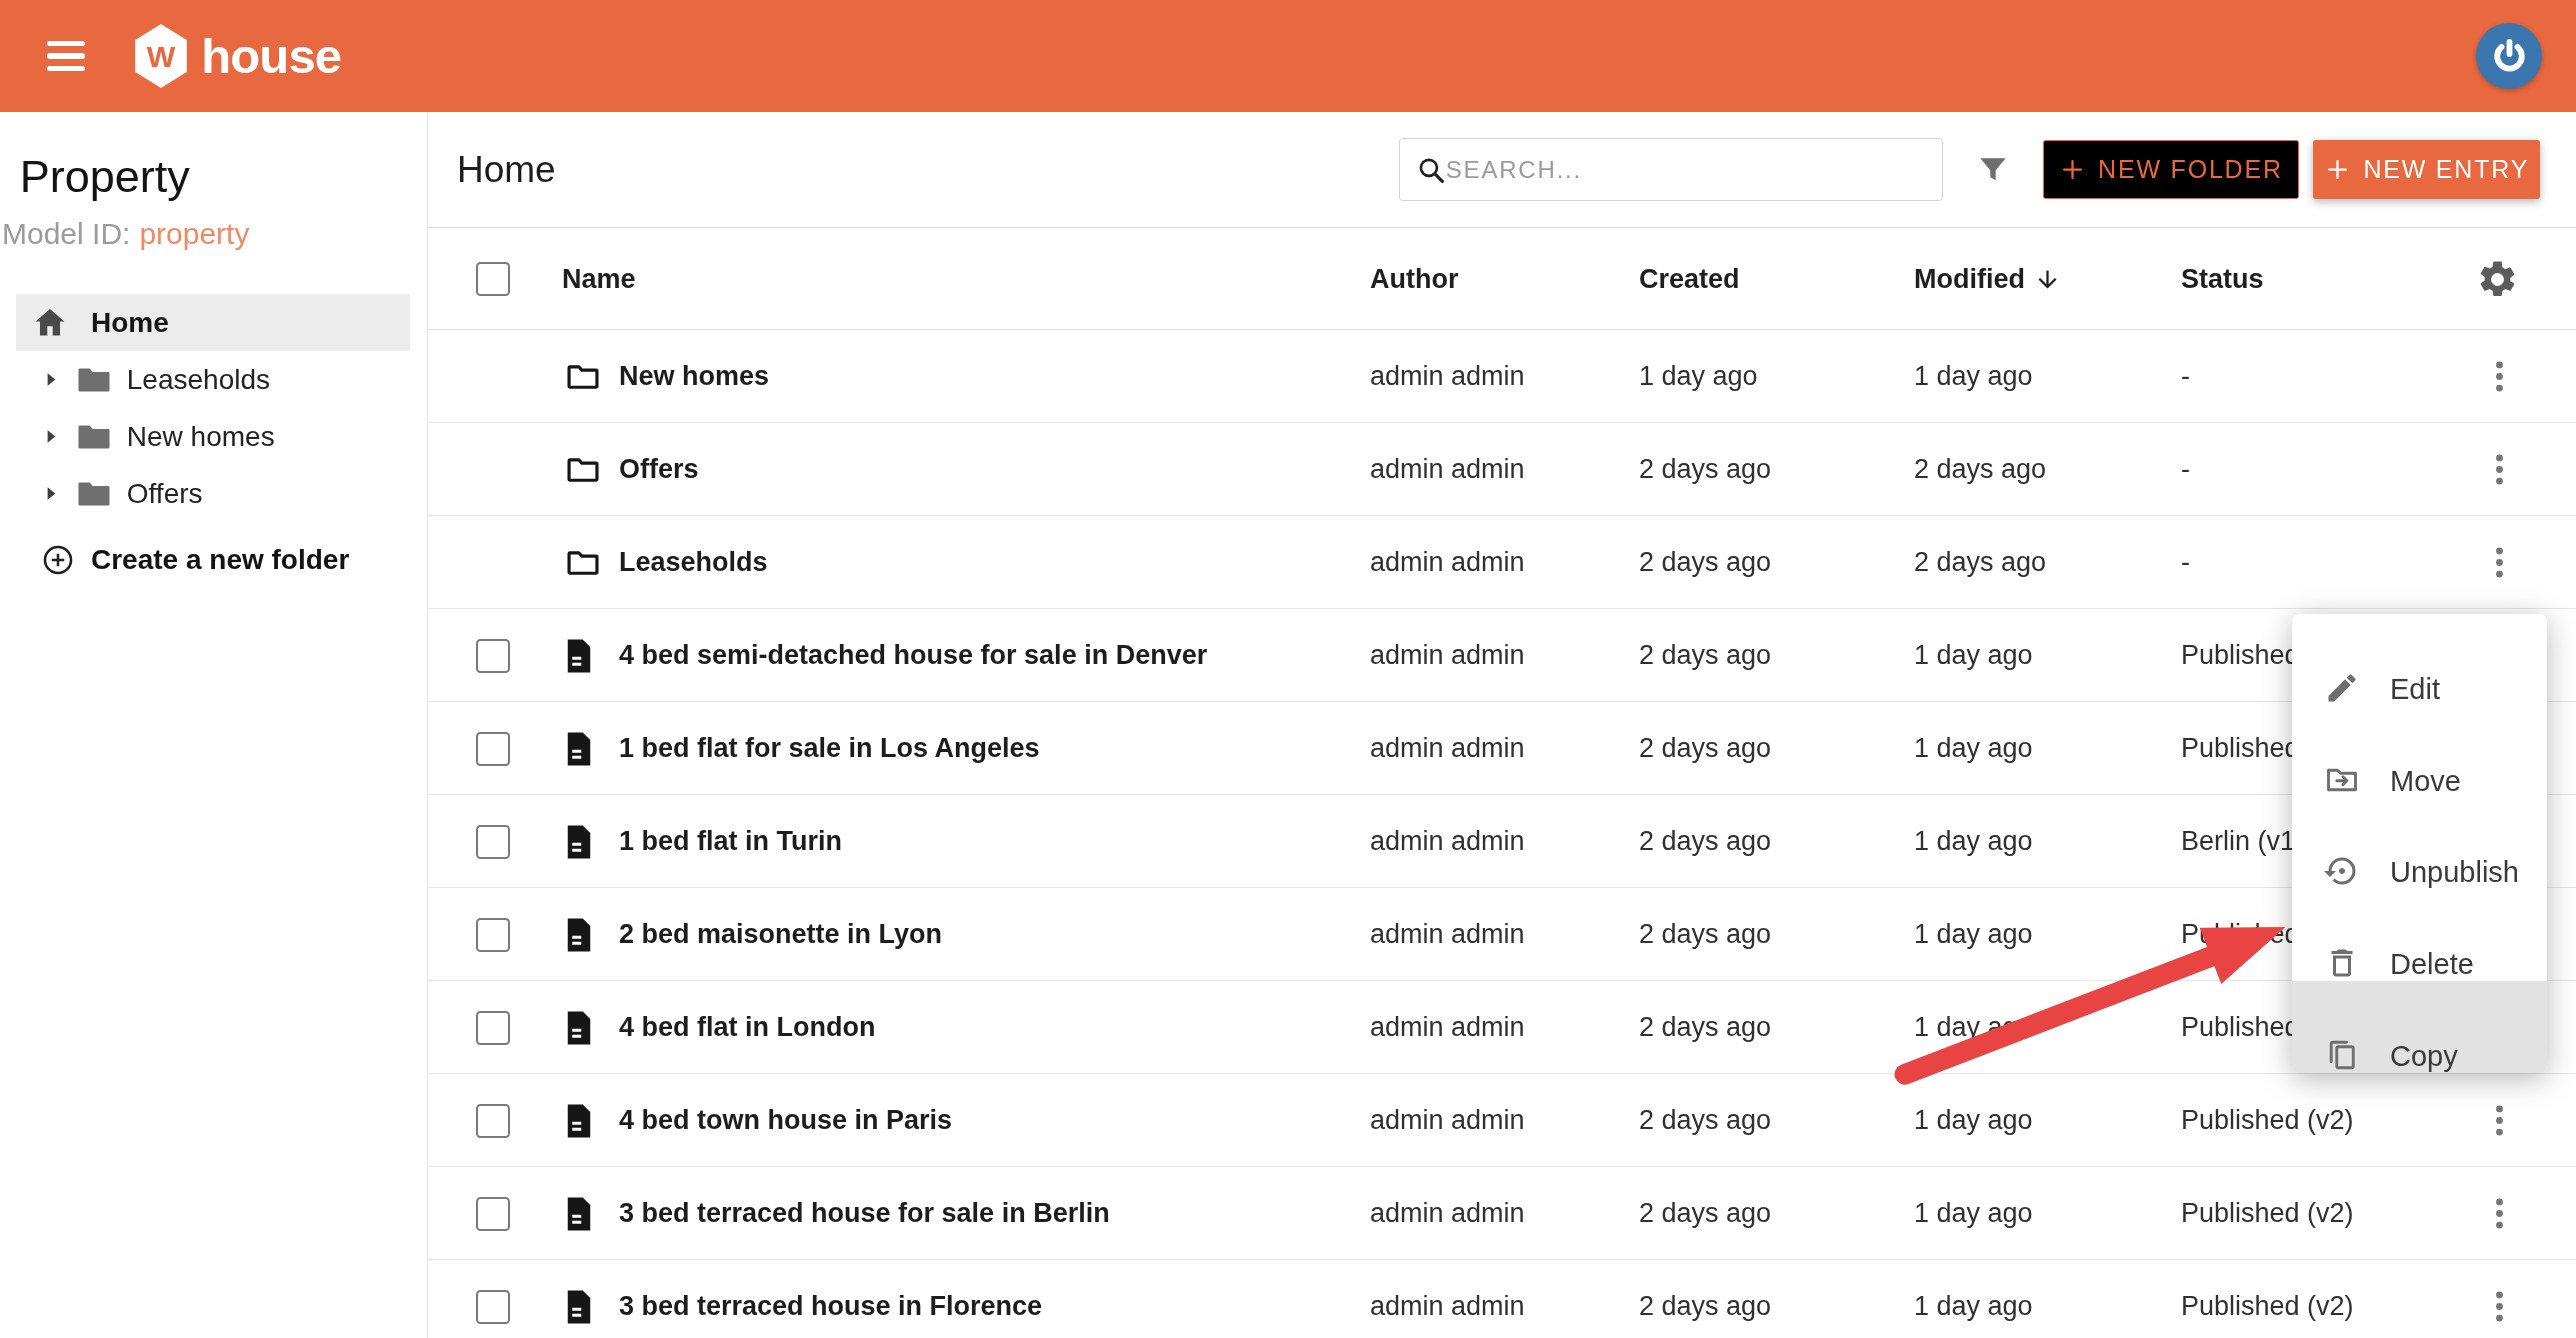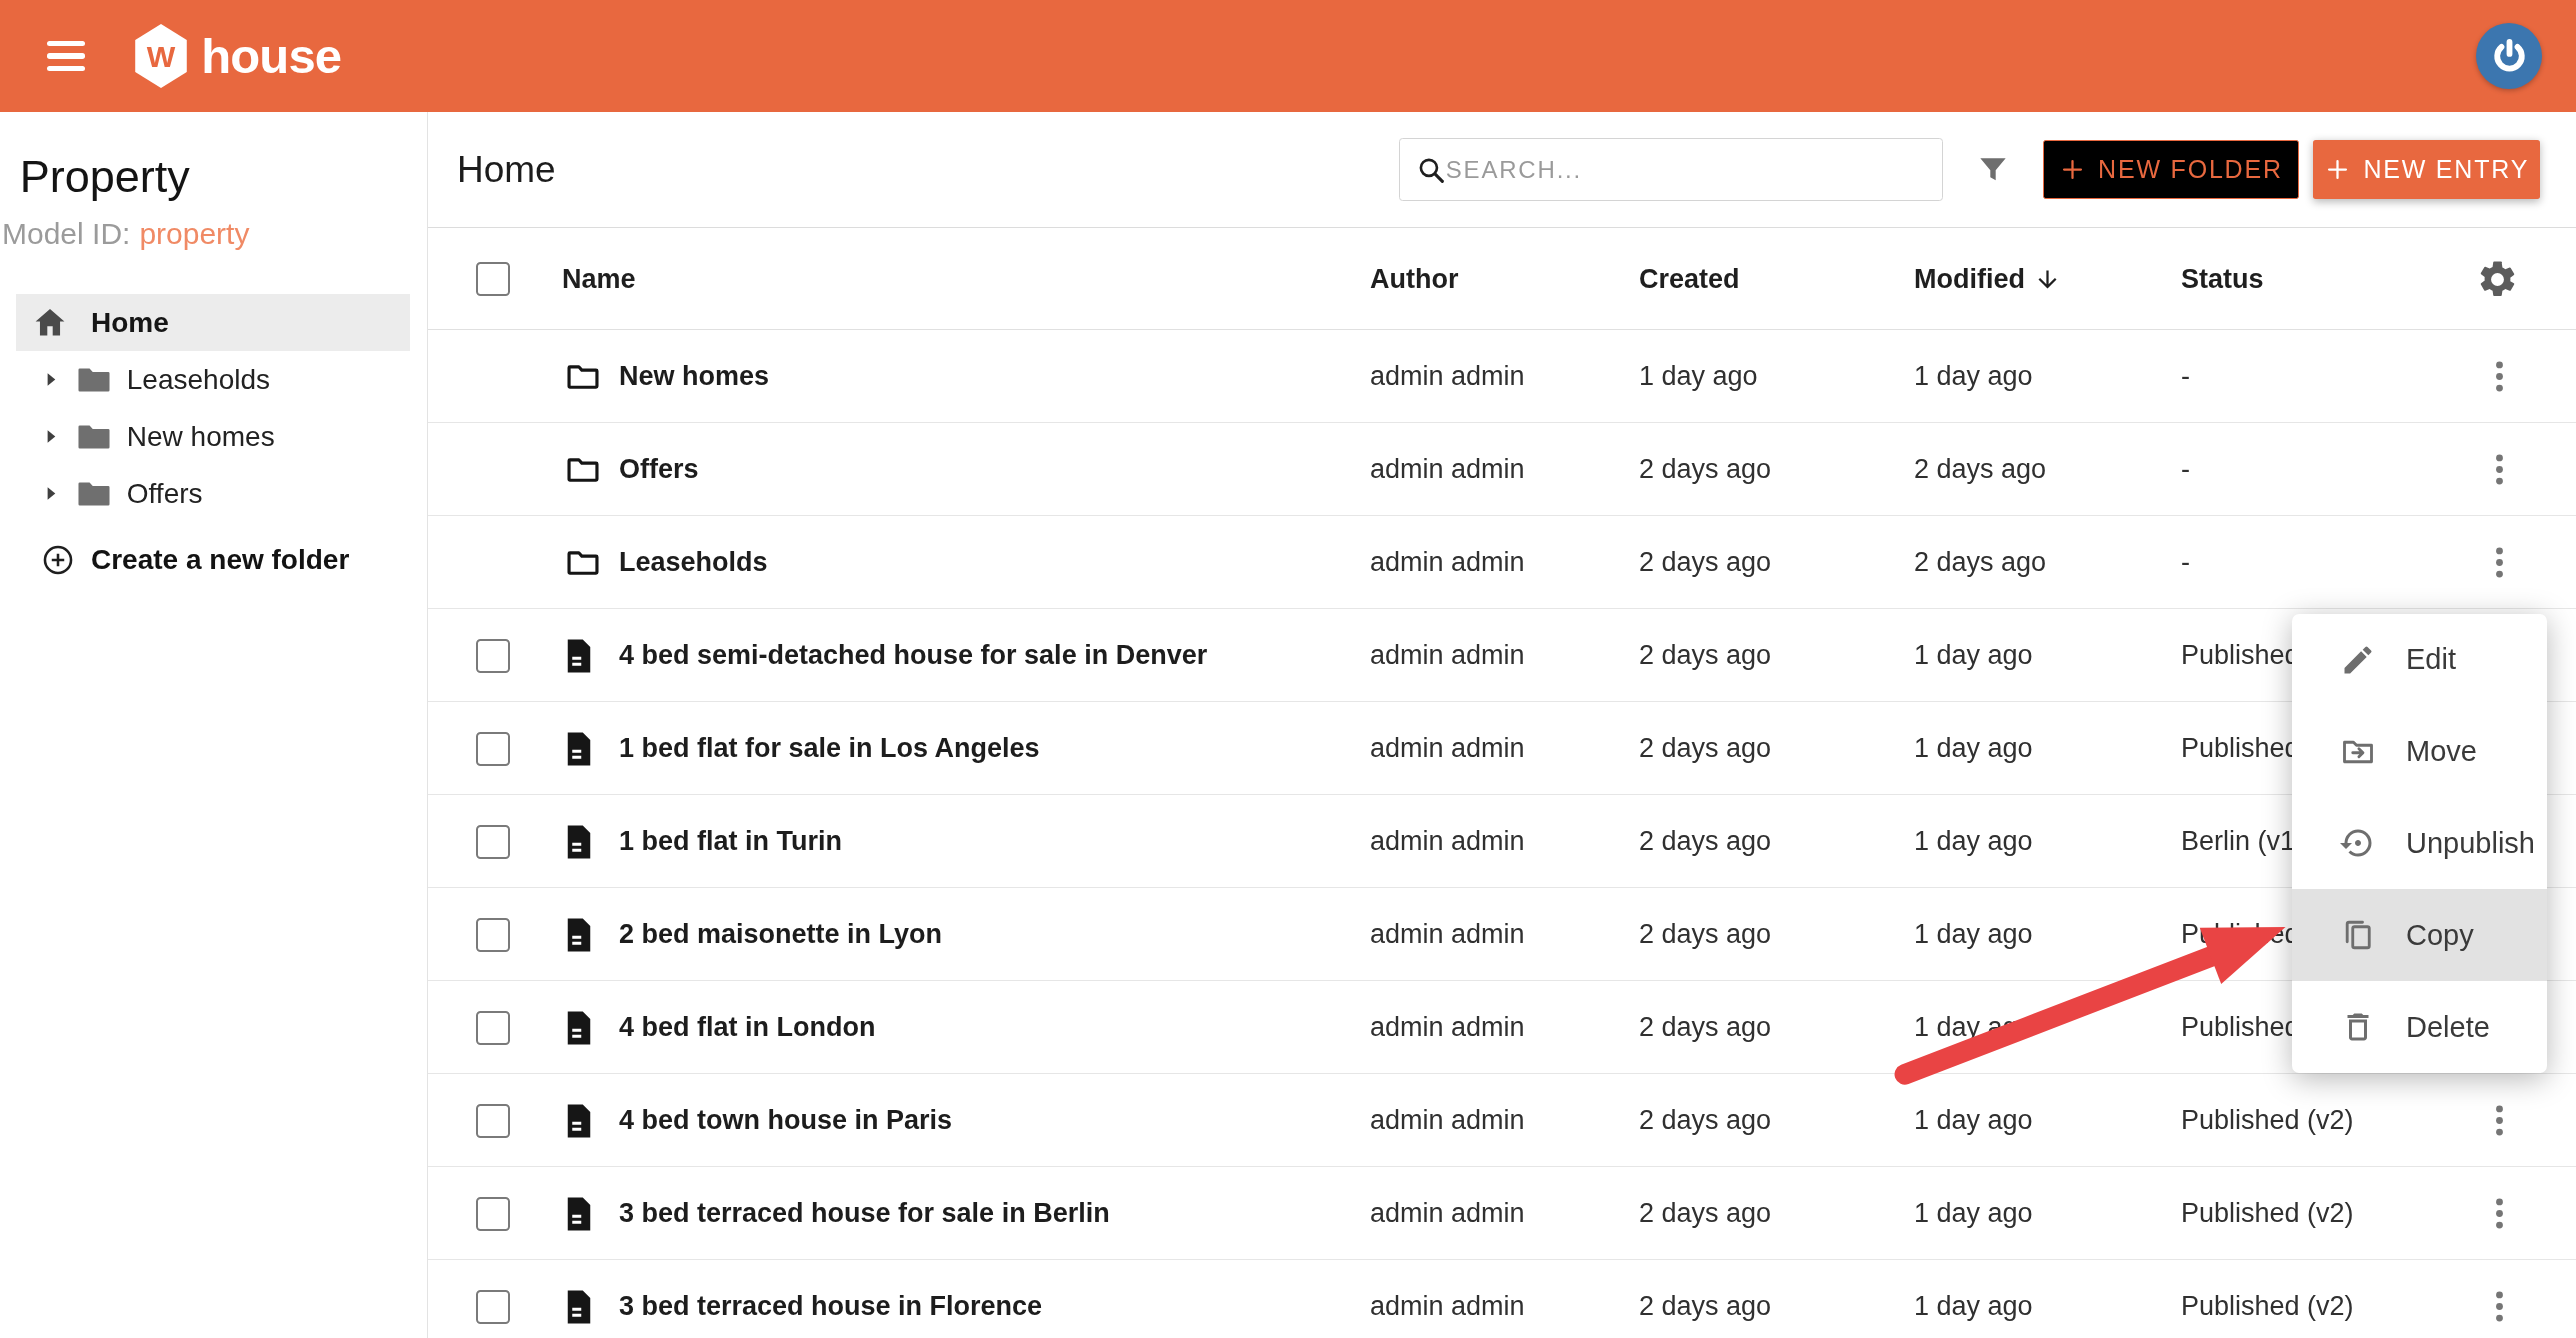--- a/index.html
+++ b/index.html
@@ -57,21 +57,21 @@
   .row { position:relative; height:93px; border-bottom:1.8px solid #e6e6e6; }
   .cell { position:absolute; top:0; height:93px; display:flex; align-items:center;
           font-size:27px; color:#303030; white-space:nowrap; }
   .c-check{ left:48px; } .c-icon{ left:136px; } .c-name{ left:191px; font-weight:bold; color:#1d1d1d; }
   .c-author{ left:942px; } .c-created{ left:1211px; } .c-modified{ left:1486px; } .c-status{ left:1753px; }
   .c-kebab{ left:2051px; background:none; border:none; cursor:pointer; height:93px; display:flex; align-items:center; }
   .checkbox { width:34px; height:34px; border:2.7px solid #7a7a7a; border-radius:4.5px; background:#fff; cursor:pointer; }
   
   .ctx { position:absolute; left:2292px; top:614px; width:255px; height:459px; background:#fff; z-index:10;
          border-radius:7.2px; box-shadow:0 5.4px 30px rgba(0,0,0,.28); overflow:hidden; display:flex; flex-direction:column; }
-  .ctx-item { flex:1; display:flex; align-items:center; padding-left:48px; gap:30px; font-size:29px; color:#3a3a3a; cursor:pointer; }
+  .ctx-item { flex:1; display:flex; align-items:flex-end; padding-left:32px; gap:30px; font-size:29px; color:#3a3a3a; cursor:pointer; }
   .ctx-item.active { background:#e2e2e2; }
   
   .anno { position:absolute; left:1878px; top:899px; z-index:20; pointer-events:none; }
 </style>
 </head>
 <body>
 
 <header class="topbar">
   <div class="hamburger">
       <span></span>
@@ -480,32 +480,32 @@
       <path d="M8.5 12.5h6.5M12.6 9.8l2.7 2.7-2.7 2.7" fill="none" stroke="#6e6e6e" stroke-width="1.9" stroke-linecap="round" stroke-linejoin="round"></path>
     </svg>
     <span>Move</span>
   </div>
   <div class="ctx-item">
     <svg width="36" height="36" viewBox="0 0 24 24">
       <path d="M14 12c0-1.1-.9-2-2-2s-2 .9-2 2 .9 2 2 2 2-.9 2-2zm-2-9a9 9 0 0 0-9 9H0l4 4 4-4H5c0-3.87 3.13-7 7-7s7 3.13 7 7-3.13 7-7 7c-1.93 0-3.68-.79-4.94-2.06l-1.42 1.42A8.95 8.95 0 0 0 12 21a9 9 0 0 0 0-18z" fill="#6e6e6e"></path>
     </svg>
     <span>Unpublish</span>
   </div>
+  <div class="ctx-item">
+    <svg width="36" height="36" viewBox="0 0 24 24">
+      <path d="M6 19c0 1.1.9 2 2 2h8c1.1 0 2-.9 2-2V7H6v12zM8 9h8v10H8V9zm7.5-5-1-1h-5l-1 1H5v2h14V4h-3.5z" fill="#6e6e6e"></path>
+    </svg>
+    <span>Delete</span>
+  </div>
   <div class="ctx-item active">
     <svg width="36" height="36" viewBox="0 0 24 24">
       <rect x="8.5" y="6.5" width="11" height="14" rx="1.2" fill="none" stroke="#6e6e6e" stroke-width="1.9"></rect>
       <path d="M4.8 16.5V4.7a1.2 1.2 0 0 1 1.2-1.2h9" fill="none" stroke="#6e6e6e" stroke-width="1.9" stroke-linecap="round"></path>
     </svg>
     <span>Copy</span>
   </div>
-  <div class="ctx-item">
-    <svg width="36" height="36" viewBox="0 0 24 24">
-      <path d="M6 19c0 1.1.9 2 2 2h8c1.1 0 2-.9 2-2V7H6v12zM8 9h8v10H8V9zm7.5-5-1-1h-5l-1 1H5v2h14V4h-3.5z" fill="#6e6e6e"></path>
-    </svg>
-    <span>Delete</span>
-  </div>
 </div>
 
 <svg class="anno" width="429" height="197" viewBox="0 0 480 220">
   <line x1="30" y1="196" x2="378" y2="62" stroke="#E94444" stroke-width="23" stroke-linecap="round"></line>
   <polygon points="456,31 384,95 360,32" fill="#E94444"></polygon>
 </svg>
 
 
 </body></html>

